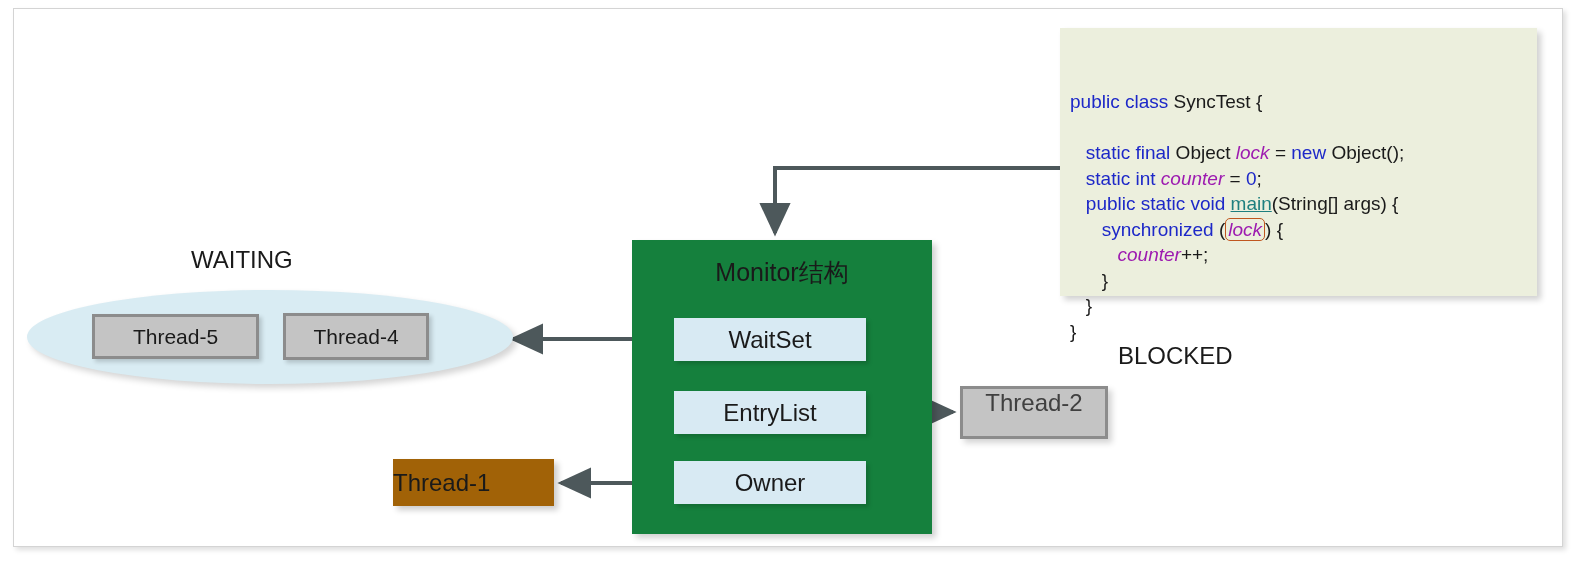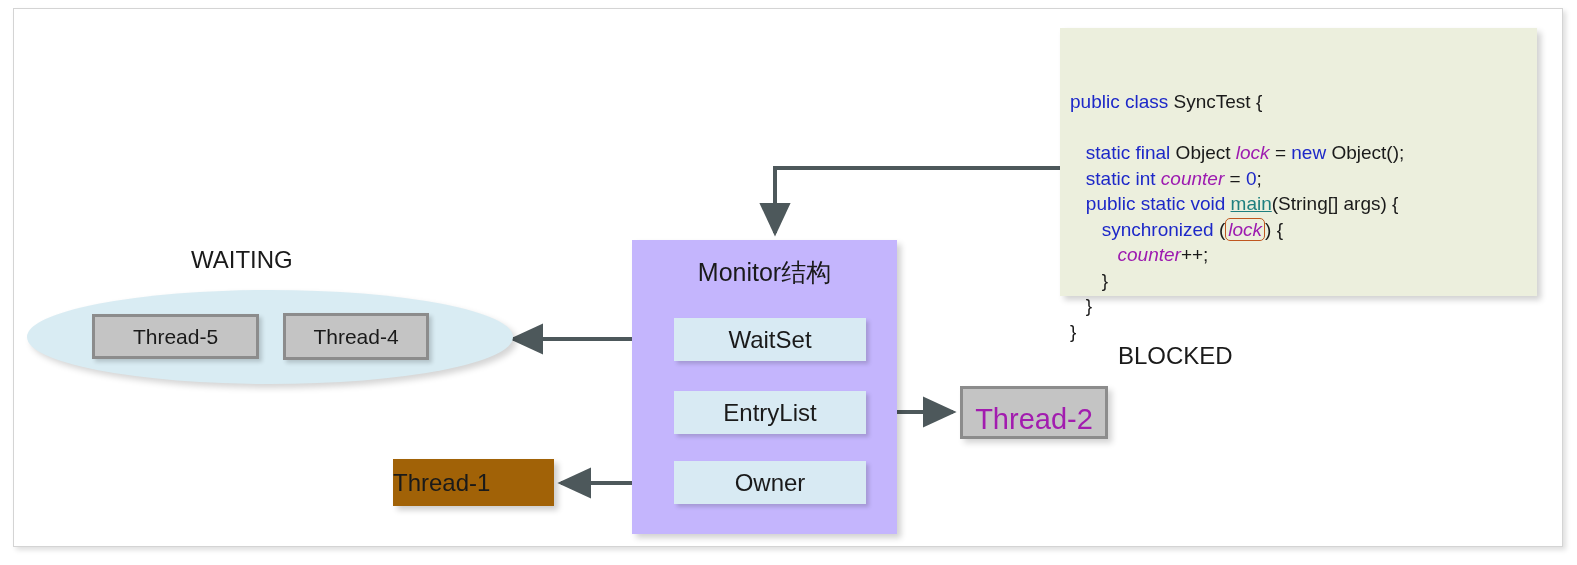--- a/index.html
+++ b/index.html
@@ -60,23 +60,23 @@
     border-radius: 5px;
     padding: 0 2px;
     background: #ecefdd;
   }
 
   
   .monitor-box {
     position: absolute;
     left: 632px;
     top: 240px;
-    width: 265px;
+    width: 300px;
     height: 294px;
-    background: #c4b5fd;
+    background: #15803d;
     box-shadow: 4px 4px 6px rgba(0,0,0,0.18);
     box-sizing: border-box;
   }
   .monitor-title {
     position: absolute;
     left: 0;
     top: 16px;
     width: 100%;
     text-align: center;
     font-size: 25px;
@@ -148,24 +148,24 @@
     display: flex;
     box-shadow: 4px 4px 6px rgba(0,0,0,0.17);
   }
   .blocked-cell {
     width: 148px;
     height: 53px;
     background: #c4c4c4;
     border: 3px solid #8c8c8c;
     box-sizing: border-box;
     display: flex;
-    align-items: flex-end;
+    align-items: flex-start;
     justify-content: center;
-    font-size: 29px;
-    color: #a21caf;
+    font-size: 24px;
+    color: #404040;
     margin-left: -3px;
   }
   .blocked-cell:first-child { margin-left: 0; }
 
   
   .thread-green {
     position: absolute;
     left: 393px;
     top: 459px;
     width: 161px;

